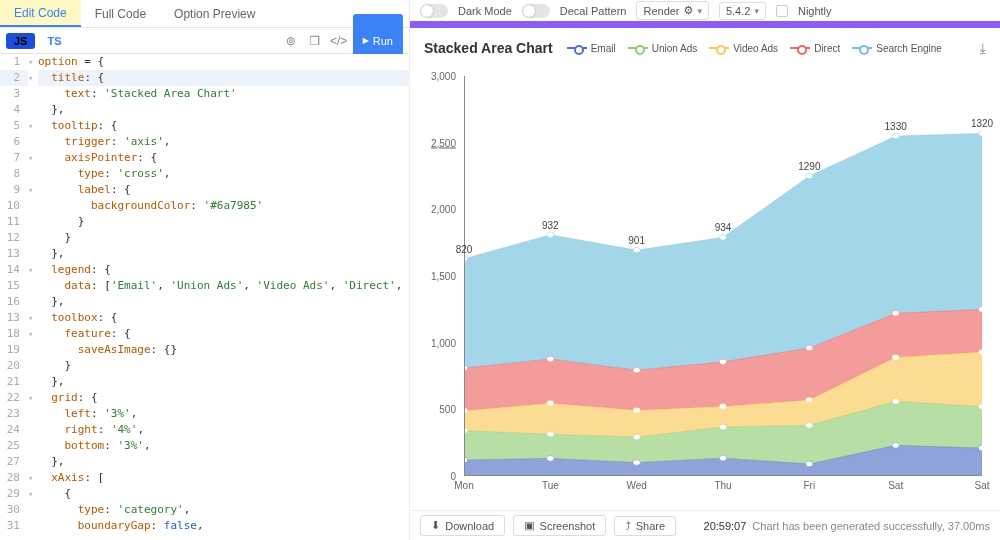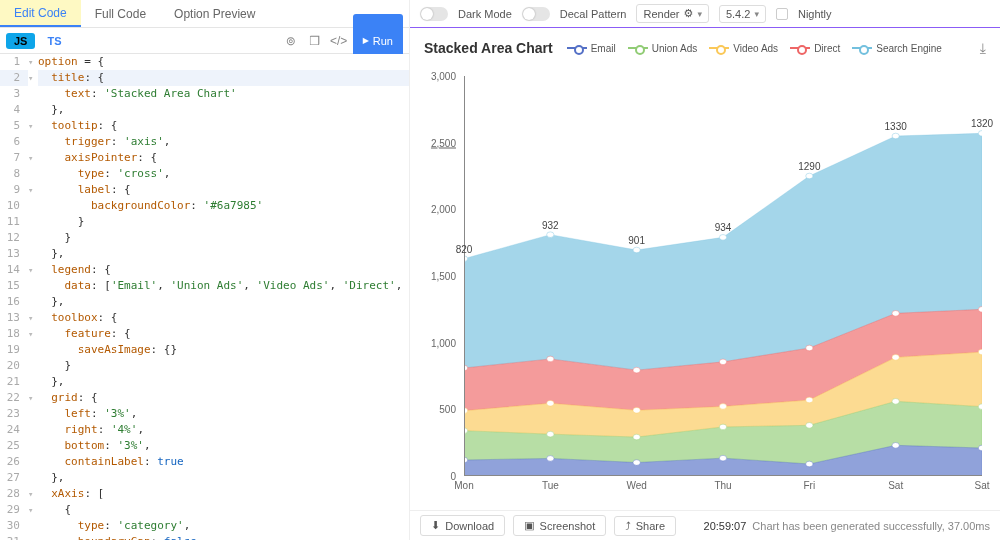--- a/index.html
+++ b/index.html
@@ -8,41 +8,41 @@
   .left { width: 410px; display: flex; flex-direction: column; border-right: 1px solid #eee; }
   .right { flex: 1; display: flex; flex-direction: column; }
 
   
   .tabs { display: flex; height: 28px; border-bottom: 1px solid #e5e5e5; align-items: stretch; font-size: 12px; }
   .tab { padding: 0 14px; display: flex; align-items: center; color: #666; cursor: pointer; }
   .tab.active { color: #3b82f6; border-bottom: 2px solid #3b82f6; background: #fef9c3; }
 
   .lang-bar { display: flex; height: 26px; align-items: center; border-bottom: 1px solid #e5e5e5; padding: 0 6px; gap: 4px; }
   .lang-btn { padding: 2px 8px; border-radius: 3px; font-size: 11px; font-weight: 600; cursor: pointer; }
-  .lang-js { background: #0ea5e9; color: #000; }
+  .lang-js { background: #1d4ed8; color: #000; }
   .lang-ts { color: #3b82f6; }
   .lang-spacer { flex: 1; }
   .ico-btn { width: 20px; height: 20px; display: flex; align-items: center; justify-content: center; color: #888; cursor: pointer; }
   .run-btn { background: #3b82f6; color: #fff; border-radius: 3px; padding: 21px 10px; font-size: 11px; display: flex; align-items: center; gap: 4px; cursor: pointer; }
   .run-btn::before { content: "▶"; font-size: 8px; }
 
   
   .editor { flex: 1; overflow: auto; font-family: "Menlo","Consolas",monospace; font-size: 11px; line-height: 16px; background: #fff; }
   .line { display: flex; white-space: pre; }
   .gut { width: 28px; text-align: right; padding-right: 8px; color: #aaa; user-select: none; background: #fff; flex-shrink: 0; }
   .line.cur .gut { background: #eef3fb; }
   .line.cur .code { background: #eef3fb; }
   .fold { width: 10px; color: #bbb; font-size: 9px; flex-shrink: 0; }
   .code { flex: 1; }
   .k-key { color: #b35900; }    
   .k-str { color: #2e7d32; }
   .k-bool { color: #1565c0; }
 
   
-  .rtool { display: flex; height: 28px; align-items: center; gap: 10px; border-bottom: 1px solid #8b5cf6; padding: 0 10px; font-size: 11px; color: #555; }
+  .rtool { display: flex; height: 28px; align-items: center; gap: 10px; border-bottom: 7px solid #8b5cf6; padding: 0 10px; font-size: 11px; color: #555; }
   .toggle { width: 28px; height: 14px; border-radius: 7px; background: #e5e5e5; position: relative; cursor: pointer; }
   .toggle::after { content: ""; position: absolute; left: 1px; top: 1px; width: 12px; height: 12px; border-radius: 50%; background: #fff; box-shadow: 0 0 2px rgba(0,0,0,.3); }
   .sel { border: 1px solid #ddd; border-radius: 3px; padding: 2px 6px; display: flex; align-items: center; gap: 4px; cursor: pointer; }
   .chev::after { content: "▾"; font-size: 9px; color: #888; }
   .chk { width: 12px; height: 12px; border: 1px solid #ccc; border-radius: 2px; display: inline-block; vertical-align: middle; }
 
   
   .chart-wrap { flex: 1; position: relative; padding: 8px 14px 0 14px; }
   .chart-head { display: flex; align-items: center; gap: 14px; height: 24px; }
   .chart-title { font-weight: 700; font-size: 14px; color: #333; }
@@ -110,21 +110,20 @@
         <div class="line"><span class="gut">16</span><span class="fold"></span><span class="code">  },</span></div>
         <div class="line"><span class="gut">13</span><span class="fold">▾</span><span class="code">  <span class="k-key">toolbox</span>: {</span></div>
         <div class="line"><span class="gut">18</span><span class="fold">▾</span><span class="code">    <span class="k-key">feature</span>: {</span></div>
         <div class="line"><span class="gut">19</span><span class="fold"></span><span class="code">      <span class="k-key">saveAsImage</span>: {}</span></div>
         <div class="line"><span class="gut">20</span><span class="fold"></span><span class="code">    }</span></div>
         <div class="line"><span class="gut">21</span><span class="fold"></span><span class="code">  },</span></div>
         <div class="line"><span class="gut">22</span><span class="fold">▾</span><span class="code">  <span class="k-key">grid</span>: {</span></div>
         <div class="line"><span class="gut">23</span><span class="fold"></span><span class="code">    <span class="k-key">left</span>: <span class="k-str">'3%'</span>,</span></div>
         <div class="line"><span class="gut">24</span><span class="fold"></span><span class="code">    <span class="k-key">right</span>: <span class="k-str">'4%'</span>,</span></div>
         <div class="line"><span class="gut">25</span><span class="fold"></span><span class="code">    <span class="k-key">bottom</span>: <span class="k-str">'3%'</span>,</span></div>
-        <div class="line"><span class="gut">26</span><span class="fold"></span><span class="code">    <span class="k-key">containLabel</span>: <span class="k-bool">true</span></span></div>
         <div class="line"><span class="gut">27</span><span class="fold"></span><span class="code">  },</span></div>
         <div class="line"><span class="gut">28</span><span class="fold">▾</span><span class="code">  <span class="k-key">xAxis</span>: [</span></div>
         <div class="line"><span class="gut">29</span><span class="fold">▾</span><span class="code">    {</span></div>
         <div class="line"><span class="gut">30</span><span class="fold"></span><span class="code">      <span class="k-key">type</span>: <span class="k-str">'category'</span>,</span></div>
         <div class="line"><span class="gut">31</span><span class="fold"></span><span class="code">      <span class="k-key">boundaryGap</span>: <span class="k-bool">false</span>,</span></div>
       </div>
   </div>
 
   <div class="right">
     <div class="rtool">

